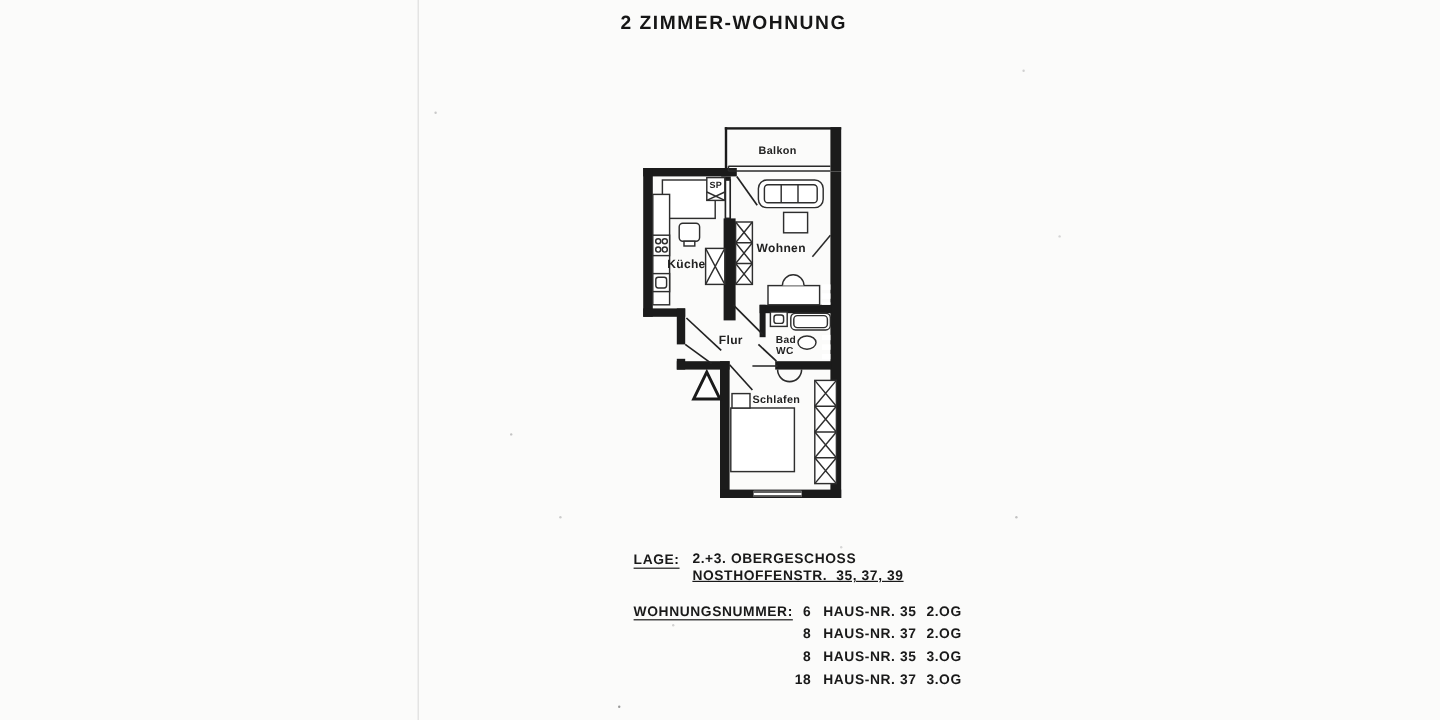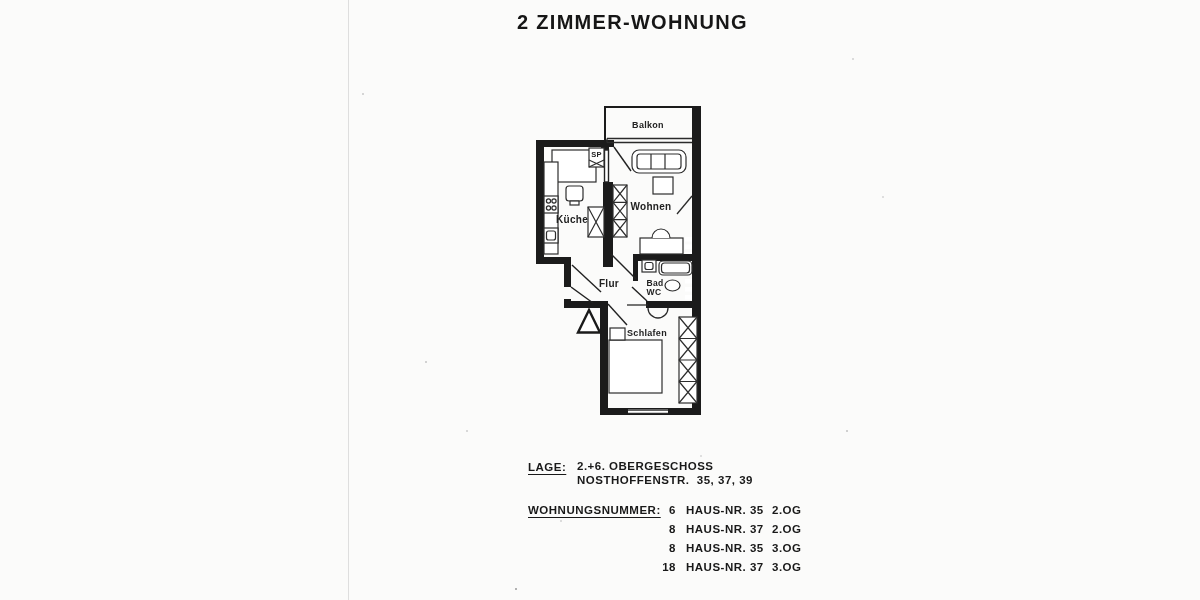--- a/index.html
+++ b/index.html
@@ -9,33 +9,33 @@
     font-family:"Liberation Sans", sans-serif;
     color:#1a1a1a;
   }
   .scan-edge{position:absolute;left:348px;top:0;width:1px;height:600px;background:#dedede;}
   .speckles{position:absolute;left:0;top:0;width:2px;height:2px;background:transparent;border-radius:50%;
     box-shadow:362px 93px 0 #c9c9c9, 425px 361px 0 #c4c4c4, 466px 430px 0 #cccccc,
                846px 430px 0 #c2c2c2, 852px 58px 0 #d0d0d0, 515px 588px 0 #9a9a9a,
                882px 196px 0 #d4d4d4, 700px 455px 0 #d6d6d6, 560px 520px 0 #d2d2d2;}
   .title{
     position:absolute;left:517px;top:11px;
-    font-size:20px;font-weight:bold;letter-spacing:1.3px;white-space:pre;color:#161616;
+    font-size:16px;font-weight:bold;letter-spacing:1.3px;white-space:pre;color:#161616;
   }
   .plan-svg{position:absolute;left:0;top:0;}
   svg text{font-family:"Liberation Sans", sans-serif;font-weight:bold;fill:#222;letter-spacing:0.3px;}
   .lbl-10{font-size:10px;}
   .lbl-9{font-size:9px;}
   .lbl-8{font-size:8.5px;}
   .lbl-7{font-size:7.5px;}
   .txt{position:absolute;font-size:11.5px;font-weight:bold;letter-spacing:0.5px;white-space:pre;color:#191919;}
   .u{text-decoration:underline;text-underline-offset:3px;text-decoration-thickness:1.2px;}
   .lage-label{left:528px;top:461px;}
   .lage-line1{left:577px;top:460px;}
-  .lage-line2{left:577px;top:474px;}
+  .lage-line2{left:577px;top:474px;text-decoration:underline;}
   .wn-label{left:528px;top:504px;text-align:center;}
   .wn-rows{
     position:absolute;left:660px;top:504px;
     display:grid;grid-template-columns:16px 76px auto;column-gap:10px;row-gap:6px;
     font-size:11.5px;font-weight:bold;letter-spacing:0.5px;white-space:pre;line-height:13px;color:#191919;
   }
   .wn-rows .nr{text-align:right;}
 </style>
 </head>
 <body>
@@ -171,21 +171,21 @@
   <text x="651" y="210" text-anchor="middle" class="lbl-10">Wohnen</text>
   <text x="572" y="223" text-anchor="middle" class="lbl-10">Küche</text>
   <text x="609" y="287" text-anchor="middle" class="lbl-10">Flur</text>
   <text x="655" y="286" text-anchor="middle" class="lbl-8">Bad</text>
   <text x="654" y="295" text-anchor="middle" class="lbl-8">WC</text>
   <text x="647" y="336" text-anchor="middle" class="lbl-9">Schlafen</text>
   <text x="596.5" y="157" text-anchor="middle" class="lbl-7">SP</text>
 </svg>
 
 <div class="txt u lage-label">LAGE:</div>
-<div class="txt lage-line1">2.+6. OBERGESCHOSS</div>
+<div class="txt lage-line1">2.+3. OBERGESCHOSS</div>
 <div class="txt lage-line2">NOSTHOFFENSTR.  35, 37, 39</div>
 
 <div class="txt u wn-label">WOHNUNGSNUMMER:</div>
 <div class="wn-rows">
   <span class="nr">6</span>
   <span class="haus">HAUS-NR. 35</span>
   <span class="og">2.OG</span>
 
   <span class="nr">8</span>
   <span class="haus">HAUS-NR. 37</span>

